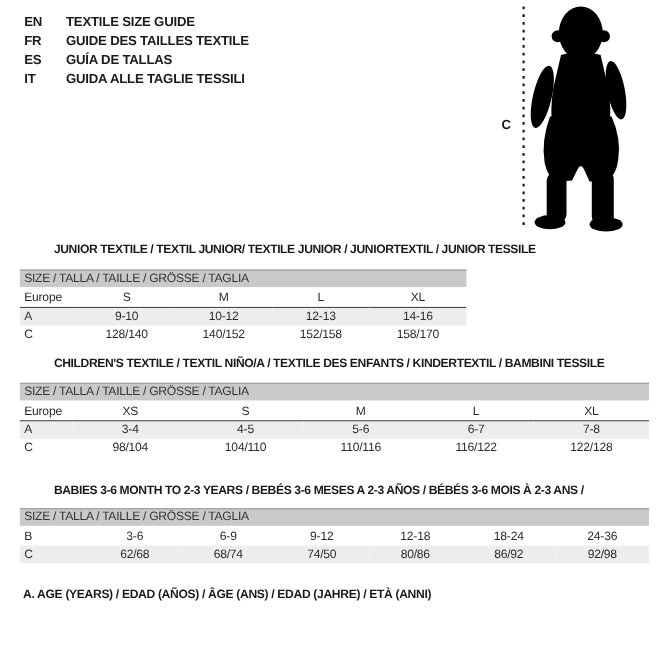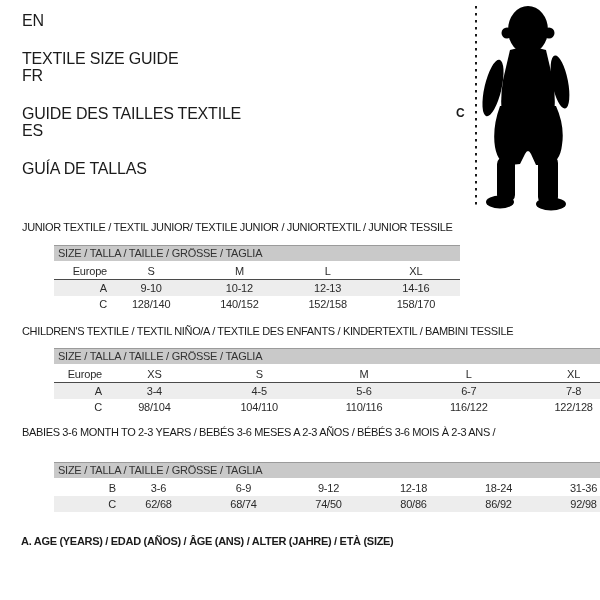--- a/index.html
+++ b/index.html
@@ -2,70 +2,74 @@
 <html><head>
 <meta charset="utf-8">
 <style>
   html,body{margin:0;padding:0;}
   body{
     width:600px;height:600px;position:relative;background:#ffffff;
     font-family:"Liberation Sans", sans-serif;color:#1b1b1b;overflow:hidden;
   }
   
   .lang-block{position:absolute;left:22px;top:12px;}
-  .lang-row{display:flex;font-weight:normal;font-size:16px;line-height:17px;letter-spacing:-0.2px;flex-direction:column;}
+  .lang-row{display:flex;font-weight:bold;font-size:12px;line-height:17px;letter-spacing:-0.2px;}
   .lang-code{width:38px;flex:0 0 38px;}
   .lang-label{white-space:nowrap;}
 
   
   .figure{position:absolute;left:450px;top:2px;width:150px;height:210px;}
   .figure-label{position:absolute;left:456px;top:106px;font-size:12px;font-weight:bold;}
 
   
-  .sec-title{position:absolute;font-weight:normal;font-size:11px;letter-spacing:-0.35px;white-space:nowrap;color:#1a1a1a;line-height:15px;}
-
-  
-  .tbl{position:absolute;margin-left:36px;}
+  .sec-title{position:absolute;font-weight:bold;font-size:11px;letter-spacing:-0.35px;white-space:nowrap;color:#1a1a1a;line-height:15px;margin-left:27px;}
+
+  
+  .tbl{position:absolute;}
   .size-bar{
     background:#c9c9c9;border-top:1px solid #9b9b9b;height:15px;line-height:15px;
     font-size:11px;letter-spacing:-0.25px;padding-left:4px;color:#333;margin-bottom:2px;
   }
   table{border-collapse:collapse;table-layout:fixed;width:100%;font-size:11px;letter-spacing:-0.2px;color:#2b2b2b;}
   td{height:16px;padding:0;text-align:center;white-space:nowrap;}
-  td.c0{text-align:right;padding-left:4px;}
+  td.c0{text-align:left;padding-left:4px;}
   tr.hdr td{border-bottom:1px solid #4a4a4a;}
   tr.alt td{background:#ededed;}
 
   .t1{left:18px;top:245px;width:406px;}
   .t2{left:18px;top:348px;width:572px;}
   .t3{left:18px;top:462px;width:572px;}
 
   .t1-title{left:22px;top:220px;}
   .t2-title{left:22px;top:324px;}
-  .t3-title{left:22px;top:425px;}
+  .t3-title{left:22px;top:439px;}
 
   
   .legend{position:absolute;left:21px;top:532px;font-weight:bold;font-size:11px;line-height:18.5px;letter-spacing:-0.3px;}
   .legend div{white-space:nowrap;}
 </style>
 </head>
 <body>
 
 <div class="lang-block">
   <div class="lang-row">
     <span class="lang-code">EN</span>
     <span class="lang-label">TEXTILE SIZE GUIDE</span>
   </div>
   <div class="lang-row">
     <span class="lang-code">FR</span>
     <span class="lang-label">GUIDE DES TAILLES TEXTILE</span>
   </div>
   <div class="lang-row">
     <span class="lang-code">ES</span>
     <span class="lang-label">GUÍA DE TALLAS</span>
+  </div>
+  <div class="lang-row">
+    <span class="lang-code">IT</span>
+    <span class="lang-label">GUIDA ALLE TAGLIE TESSILI</span>
   </div>
 </div>
 
 <svg class="figure" viewBox="0 0 150 210" xmlns="http://www.w3.org/2000/svg">
   <line x1="26" y1="4" x2="26" y2="206" stroke="#1a1a1a" stroke-width="2" stroke-dasharray="2.5 4.5"></line>
   <g fill="#000000">
     <ellipse cx="78" cy="28" rx="20" ry="24"></ellipse>
     <circle cx="57" cy="31" r="5.5"></circle>
     <circle cx="99" cy="31" r="5.5"></circle>
     <path d="M60 48 Q78 42 96 48 L103 78 Q106 96 104 114 L52 114 Q50 96 53 78 Z"></path>
@@ -174,30 +178,30 @@
         <col>
       </colgroup>
     <tbody>
         <tr>
       <td class="c0">B</td>
       <td>3-6</td>
       <td>6-9</td>
       <td>9-12</td>
       <td>12-18</td>
       <td>18-24</td>
-      <td>31-36</td>
+      <td>24-36</td>
     </tr>
     <tr class="alt">
       <td class="c0">C</td>
       <td>62/68</td>
       <td>68/74</td>
       <td>74/50</td>
       <td>80/86</td>
       <td>86/92</td>
       <td>92/98</td>
     </tr>
   </tbody>
     </table>
 </div>
 
 <div class="legend">
-  <div>A. AGE (YEARS) / EDAD (AÑOS) / ÂGE (ANS) / ALTER (JAHRE) / ETÀ (SIZE)</div>
+  <div>A. AGE (YEARS) / EDAD (AÑOS) / ÂGE (ANS) / EDAD (JAHRE) / ETÀ (ANNI)</div>
 </div>
 
 </body></html>

